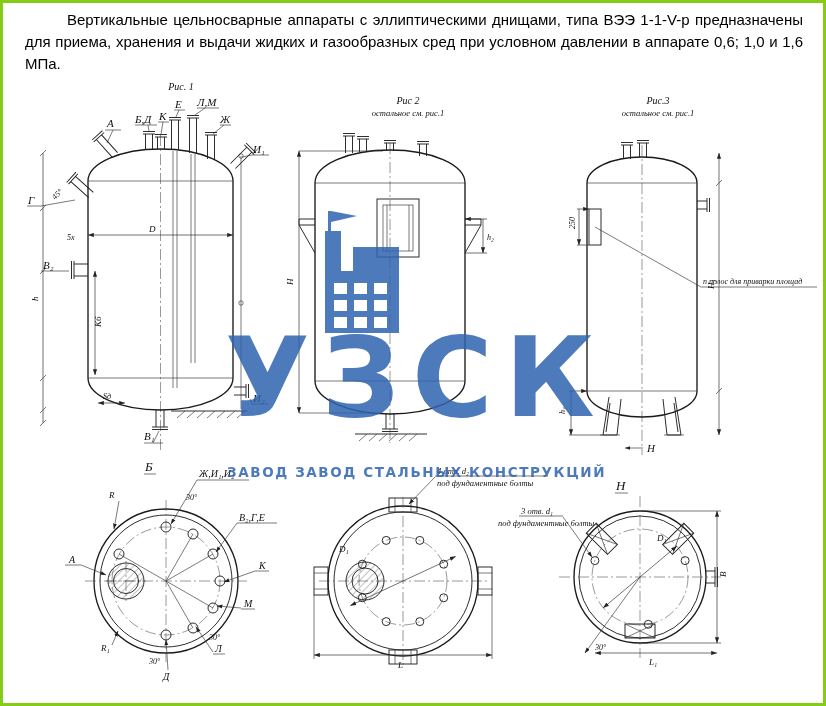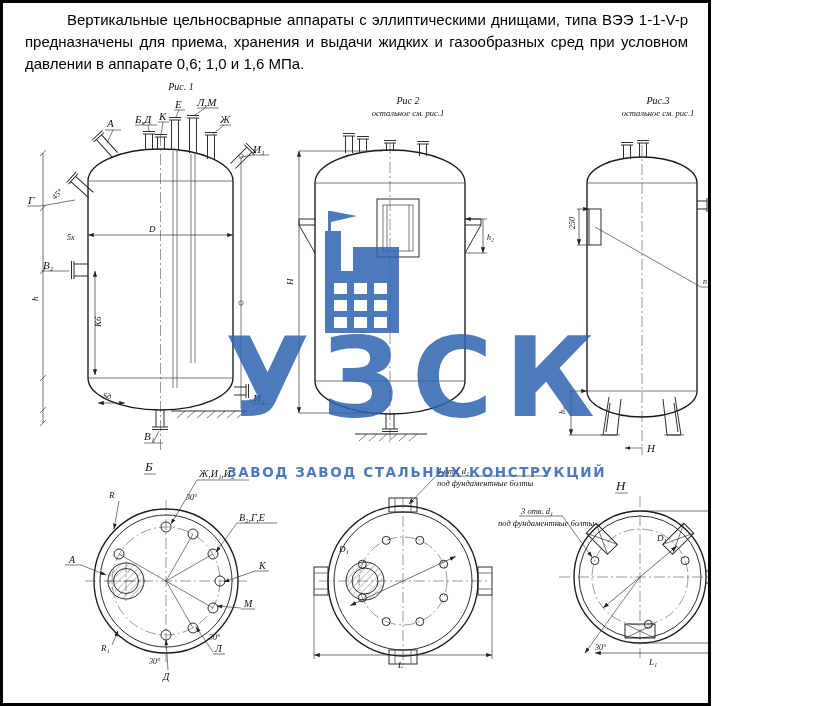--- a/index.html
+++ b/index.html
@@ -1,18 +1,18 @@
 <!DOCTYPE html>
 <html><head>
 <meta charset="utf-8">
 <style>
   html,body{margin:0;padding:0;background:#fff;}
   .page{
-    position:relative;width:711px;height:706px;box-sizing:border-box;
-    border:3px solid #000000;background:#fff;overflow:hidden;
+    position:relative;width:826px;height:706px;box-sizing:border-box;
+    border:3px solid #84cc16;background:#fff;overflow:hidden;
     font-family:"Liberation Sans",sans-serif;
   }
   .intro{
     position:absolute;left:22px;right:20px;top:6px;margin:0;
     font-size:15px;line-height:1.45;color:#000;text-align:justify;text-indent:42px;
   }
   svg.drawing{position:absolute;left:0;top:0;width:826px;height:706px;}
   
   .thk{fill:none;stroke:#1a1a1a;stroke-width:1.35;}
   .ln{fill:none;stroke:#222;stroke-width:0.95;}

